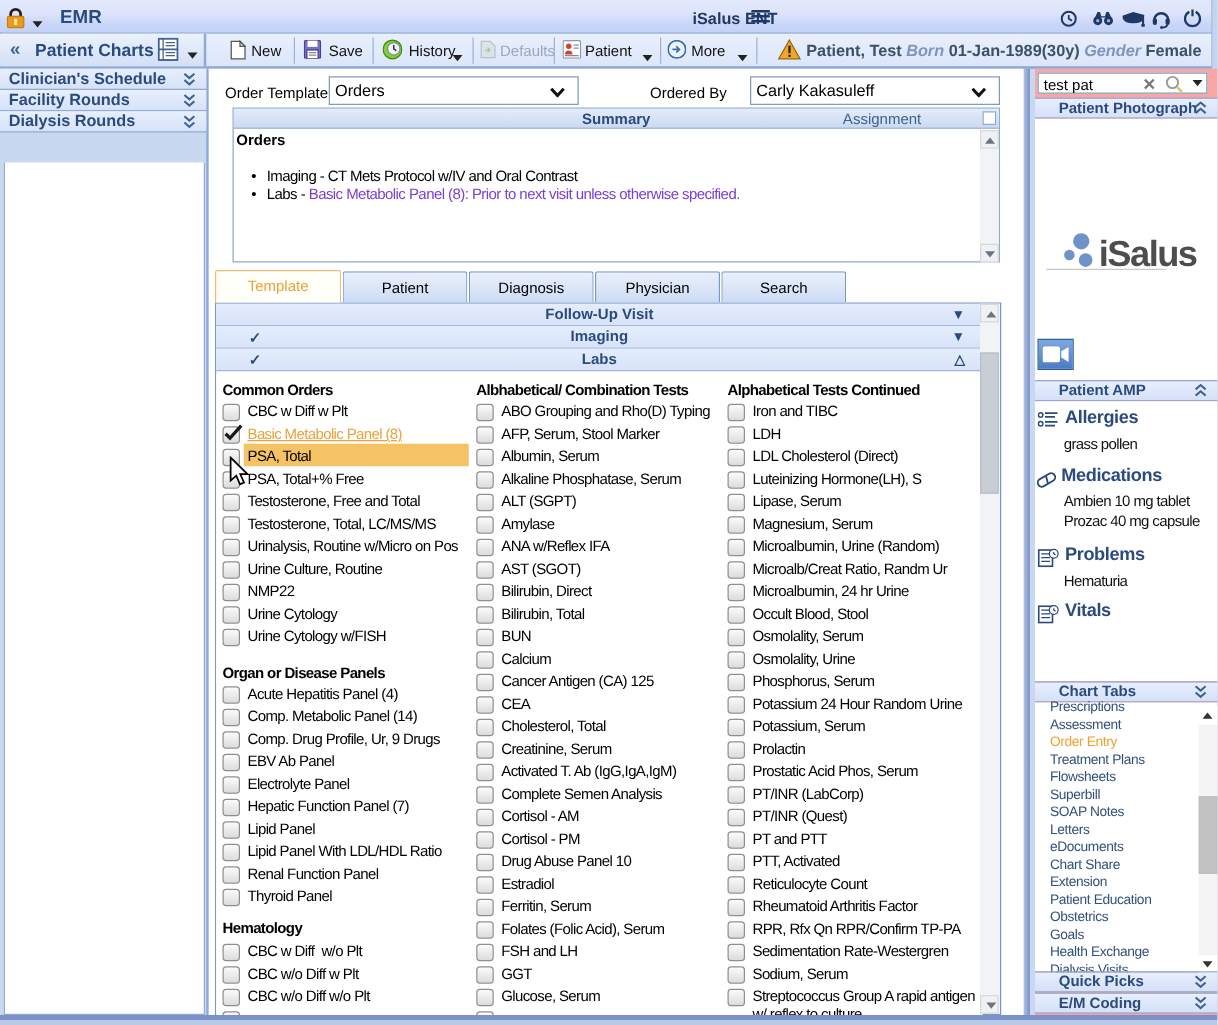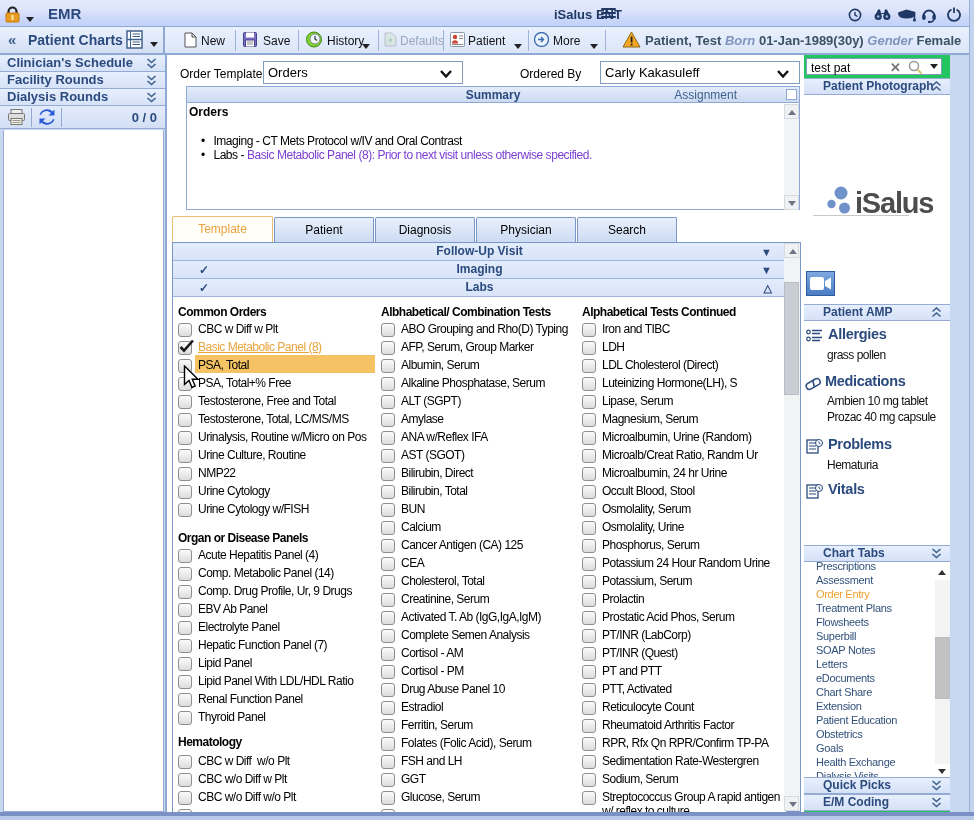--- a/index.html
+++ b/index.html
@@ -77,21 +77,21 @@
 
 #cols { position:absolute; left:0; top:56px; width:613px; height:513px; background:#fff; overflow:hidden;text-decoration:underline; }
 .colh { font-weight:bold; color:#000; font-size:12px; letter-spacing:-0.4px; }
 .item { position:absolute; font-size:12px; letter-spacing:-0.5px; color:#000; white-space:nowrap; }
 .cbx { position:absolute; width:14px; height:14px; border:1px solid #8e8e8e; border-radius:3px;
   background:linear-gradient(#fbfbfb,#dcdcdc); }
 .hl { position:absolute; background:#f5c364; }
 .olink { color:#e8a33d; text-decoration:underline; }
 
 
-#rsb { position:absolute; left:804px; top:55px; width:146px; height:757px; background:#22c55e;}
+#rsb { position:absolute; left:828px; top:55px; width:146px; height:757px; background:#fca5a5;}
 #rsbin { position:absolute; left:0; top:0; width:146px; height:757px; }
 .rhead { position:relative; height:17px; background:linear-gradient(#e7effd,#d5e1f8); border-top:1px solid #96abd3; border-bottom:1px solid #96abd3;
   color:#2b4a7d; font-weight:bold; font-size:12px; line-height:14px; padding-left:19px; }
 #searchrow { position:relative; height:23px; }
 #searchbox { position:absolute; left:2px; top:3px; width:136px; height:17px; background:#fff; border:1px solid #7f9db9; font-size:12px; }
 
 #photo { position:relative; height:209px; background:#fff; }
 #amp { position:relative; height:224px; background:#fff; }
 .amph { font-size:14.5px; letter-spacing:-0.3px; font-weight:bold; color:#2b4a7d; }
 .ampi { font-size:12px; letter-spacing:-0.5px; color:#111; }
@@ -228,36 +228,20 @@
 <div id="lsb">
   <div class="lhead">Clinician's Schedule<svg class="chev2" style="position:absolute" width="11" height="12" viewBox="0 0 11 12">
         <path d="M1.5 1 L5.5 4.5 L9.5 1 M1.5 6 L5.5 9.5 L9.5 6" fill="none" stroke="#41628e" stroke-width="1.6"></path>
       </svg></div>
   <div class="lhead">Facility Rounds<svg class="chev2" style="position:absolute" width="11" height="12" viewBox="0 0 11 12">
         <path d="M1.5 1 L5.5 4.5 L9.5 1 M1.5 6 L5.5 9.5 L9.5 6" fill="none" stroke="#41628e" stroke-width="1.6"></path>
       </svg></div>
   <div class="lhead">Dialysis Rounds<svg class="chev2" style="position:absolute" width="11" height="12" viewBox="0 0 11 12">
         <path d="M1.5 1 L5.5 4.5 L9.5 1 M1.5 6 L5.5 9.5 L9.5 6" fill="none" stroke="#41628e" stroke-width="1.6"></path>
       </svg></div>
-  <div id="lsbtool">
-    <svg class="abs" style="left:8px;top:3px" width="17" height="16" viewBox="0 0 17 16">
-      <rect x="3" y="0.5" width="11" height="4" fill="#eee" stroke="#777"></rect>
-      <rect x="0.5" y="4.5" width="16" height="7" rx="1" fill="#ddd" stroke="#777"></rect>
-      <rect x="3" y="9.5" width="11" height="6" fill="#f6f2e0" stroke="#777"></rect>
-      <line x1="4.5" y1="11.5" x2="12.5" y2="11.5" stroke="#999"></line>
-        <line x1="4.5" y1="13.5" x2="12.5" y2="13.5" stroke="#999"></line>
-    </svg>
-    <div class="sep" style="left:31px;top:2px;height:19px;background:#8fa8d4"></div>
-    <svg class="abs" style="left:39px;top:3px" width="16" height="16" viewBox="0 0 16 16">
-      <path d="M2 6 a6 6 0 0 1 10 -2 l-2.5 2.5 h6 v-6 l-2 2 a8 8 0 0 0 -13 3 z" fill="#2a5bd7"></path>
-      <path d="M14 10 a6 6 0 0 1 -10 2 l2.5 -2.5 h-6 v6 l2 -2 a8 8 0 0 0 13 -3 z" fill="#2a5bd7"></path>
-    </svg>
-    <div class="sep" style="left:61px;top:2px;height:19px;background:#8fa8d4"></div>
-    <span id="zcount">0 / 0</span>
-  </div>
 </div>
 <div id="lsbwhite"></div>
 
 <div id="main">
   <span class="flab abs" style="left:13px;top:12px">Order Template</span>
   <div class="ddl" style="left:96px;top:6px;width:200px;">
     <span class="txt">Orders</span>
       <svg class="ar" width="12" height="8" viewBox="0 0 12 8">
         <path d="M1 1 L6 6.5 L11 1" fill="none" stroke="#111" stroke-width="2.4"></path>
       </svg>
@@ -352,21 +336,21 @@
         <div class="cbx" style="left:5px;top:456px"></div>
         <div class="item" style="left:25px;top:455px">CBC w Diff &nbsp;w/o Plt</div>
         <div class="cbx" style="left:5px;top:474px"></div>
         <div class="item" style="left:25px;top:473px">CBC w/o Diff w Plt</div>
         <div class="cbx" style="left:5px;top:492px"></div>
         <div class="item" style="left:25px;top:491px">CBC w/o Diff w/o Plt</div>
         <div class="item colh" style="left:208px;top:6px">Albhabetical/ Combination Tests</div>
         <div class="cbx" style="left:208px;top:24px"></div>
         <div class="item" style="left:228px;top:23px">ABO Grouping and Rho(D) Typing</div>
         <div class="cbx" style="left:208px;top:42px"></div>
-        <div class="item" style="left:228px;top:41px">AFP, Serum, Group Marker</div>
+        <div class="item" style="left:228px;top:41px">AFP, Serum, Stool Marker</div>
         <div class="cbx" style="left:208px;top:60px"></div>
         <div class="item" style="left:228px;top:59px">Albumin, Serum</div>
         <div class="cbx" style="left:208px;top:78px"></div>
         <div class="item" style="left:228px;top:77px">Alkaline Phosphatase, Serum</div>
         <div class="cbx" style="left:208px;top:96px"></div>
         <div class="item" style="left:228px;top:95px">ALT (SGPT)</div>
         <div class="cbx" style="left:208px;top:114px"></div>
         <div class="item" style="left:228px;top:113px">Amylase</div>
         <div class="cbx" style="left:208px;top:132px"></div>
         <div class="item" style="left:228px;top:131px">ANA w/Reflex IFA</div>

